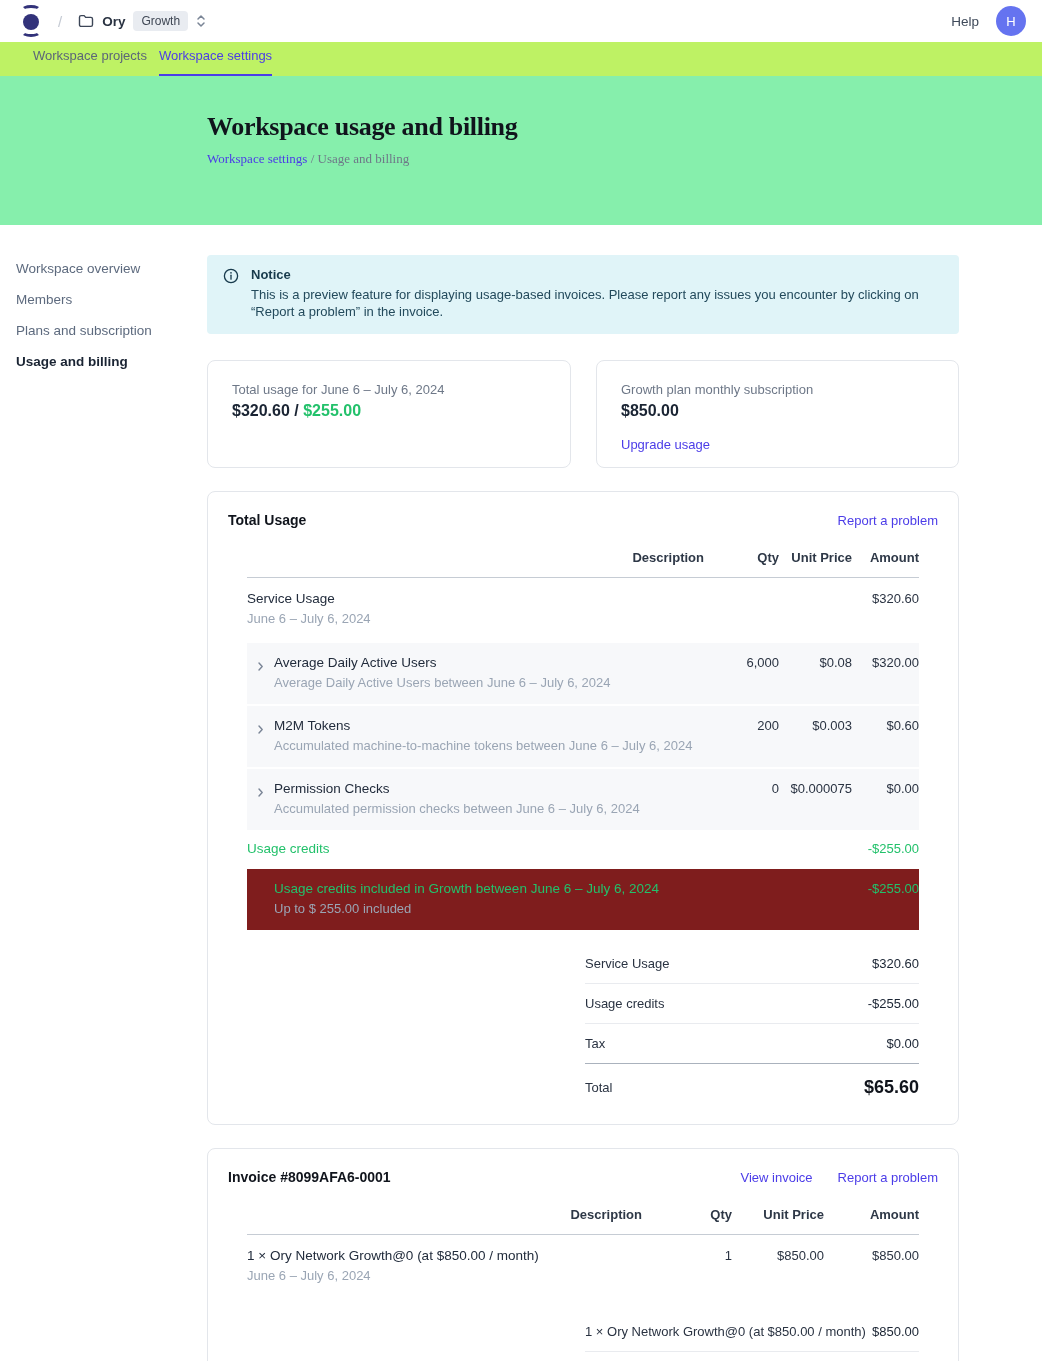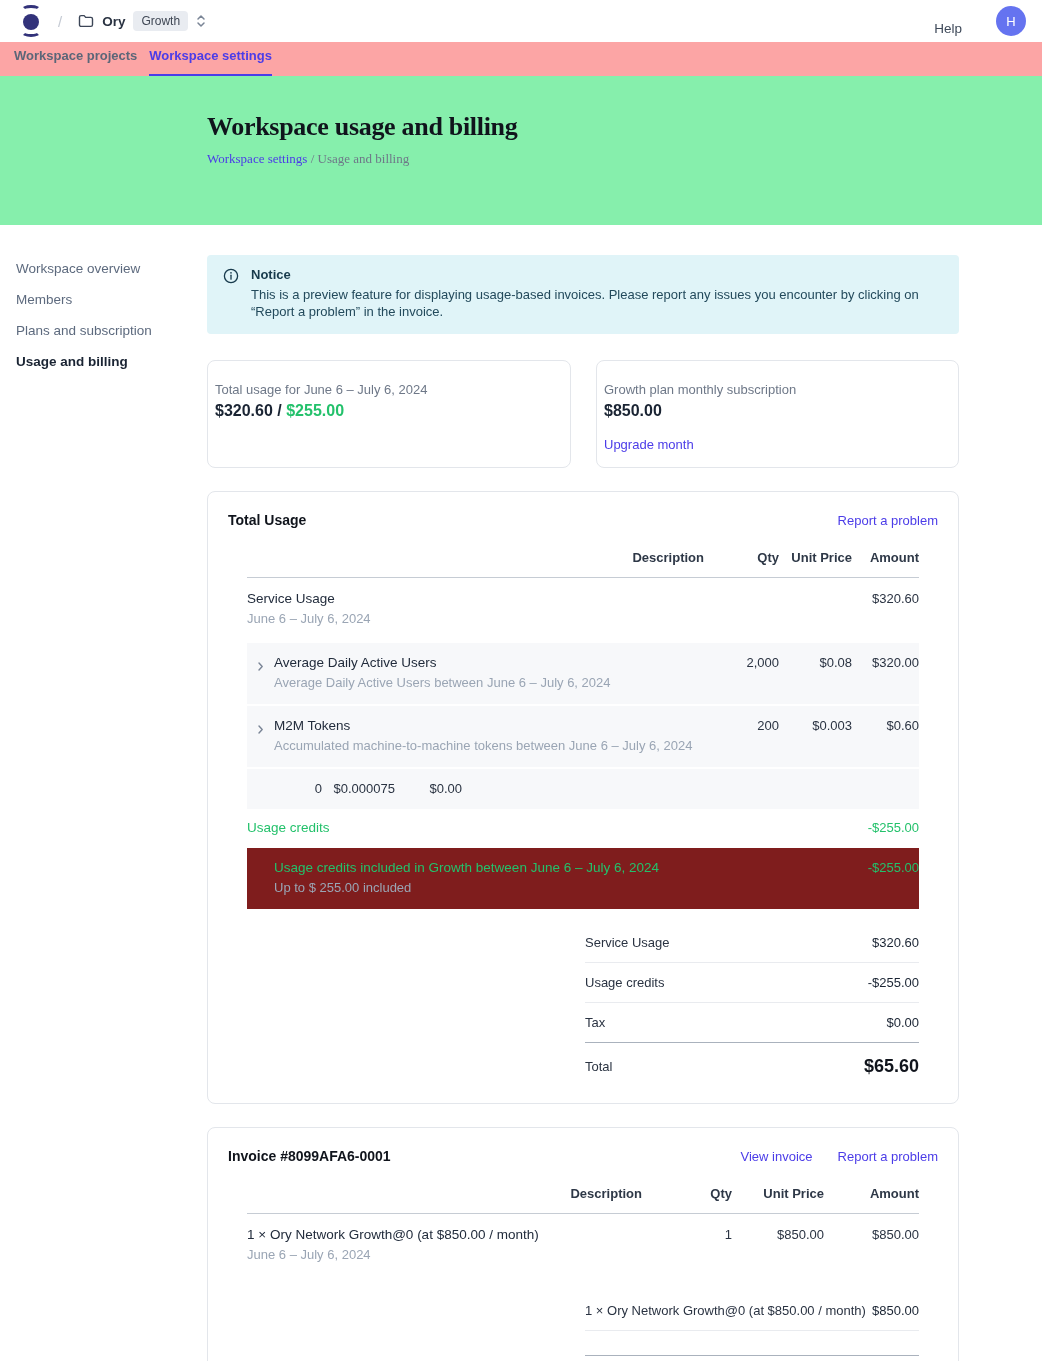--- a/index.html
+++ b/index.html
@@ -12,27 +12,27 @@
   .logo .ball { position:absolute; left:5px; top:8px; width:16px; height:16px; border-radius:50%; background:#32327a; }
   .logo .arc { position:absolute; left:3px; width:20px; height:10px; border:3.4px solid #32327a; border-radius:50%; }
   .logo .arc.top { top:-1px; border-bottom-color:transparent; border-left-color:transparent; border-right-color:transparent; }
   .logo .arc.bot { bottom:-1px; border-top-color:transparent; border-left-color:transparent; border-right-color:transparent; }
   .tb-slash { color:#c4cad3; font-size:15px; margin:0 16px 0 14px; }
   .ws-switcher { display:flex; align-items:center; gap:8px; cursor:pointer; }
   .folder-ic svg { display:block; }
   .ws-name { font-size:13.5px; font-weight:700; color:#2a3342; }
   .badge { background:#e9ecf1; color:#3f4754; font-size:12px; padding:3px 8px; border-radius:4px; font-weight:400; }
   .updown-ic svg { display:block; }
-  .tb-right { margin-left:auto; display:flex; align-items:flex-end; gap:34px; }
+  .tb-right { margin-left:auto; display:flex; align-items:center; gap:17px; }
   .help { font-size:13.5px; color:#3f4a5a; cursor:pointer; }
   .avatar { width:30px; height:30px; border-radius:50%; background:#6573f0; color:#fff; font-size:13px;
             display:flex; align-items:center; justify-content:center; cursor:pointer; }
 
   
-  .tabs { display:flex; padding-left:14px; background:#fca5a5;font-weight:bold; }
+  .tabs { display:flex; padding-left:33px; background:#bef264; }
   .tab { font-size:13px; color:#5b6678; padding:6px 0 11px; margin-right:12px; cursor:pointer; border-bottom:2px solid transparent; }
   .tab.active { color:#4b3ce8; border-bottom-color:#4b3ce8; }
 
   
   .hero { background:#86efac; height:149px; padding:36px 0 0 207px;font-family:Liberation Serif, serif; }
   .hero h1 { font-size:26px; font-weight:700; color:#10141c; letter-spacing:-0.3px; }
   .crumbs { margin-top:9px; font-size:13px; }
   .crumb-link { color:#4b3ce8; cursor:pointer; }
   .crumb-rest { color:#6e7888; }
 
@@ -44,21 +44,21 @@
   .content { margin-left:207px; width:752px; padding-top:30px; }
 
   
   .notice { background:#e0f4f8; border-radius:4px; padding:12px 16px 14px; display:flex; gap:12px; }
   .notice .info-ic { flex:0 0 auto; margin-top:1px; }
   .notice-title { font-size:13px; font-weight:700; color:#173a4c; }
   .notice-body { font-size:13px; color:#234a5c; line-height:17px; margin-top:4px; max-width:688px; }
 
   
   .cards { display:flex; gap:25px; margin-top:26px; }
-  .scard { border:1px solid #e3e6eb; border-radius:8px; height:108px; padding:21px 7px; background:#fff; }
+  .scard { border:1px solid #e3e6eb; border-radius:8px; height:108px; padding:21px 24px; background:#fff; }
   .scard.c1 { width:364px; }
   .scard.c2 { width:363px; }
   .scard-label { font-size:13px; color:#6e7888; }
   .scard-value { font-size:16px; font-weight:700; color:#1a2433; margin-top:5px; }
   .green { color:#23c16b; }
   .scard-link { font-size:13px; color:#4b3ce8; margin-top:17px; display:inline-block; cursor:pointer; }
 
   
   .bill-card { border:1px solid #e3e6eb; border-radius:8px; background:#fff; margin-top:23px; padding:20px 20px 22px; }
   .bill-head { display:flex; align-items:center;gap:8px; }
@@ -172,21 +172,21 @@
       </div>
 
       <div class="cards">
         <div class="scard c1">
           <div class="scard-label">Total usage for June 6 – July 6, 2024</div>
           <div class="scard-value"><span>$320.60</span><span> / </span><span class="green">$255.00</span></div>
         </div>
         <div class="scard c2">
           <div class="scard-label">Growth plan monthly subscription</div>
           <div class="scard-value">$850.00</div>
-          <span class="scard-link">Upgrade month</span>
+          <span class="scard-link">Upgrade usage</span>
         </div>
       </div>
 
       <div class="bill-card">
         <div class="bill-head">
           <span class="bill-title">Total Usage</span>
           <span class="bill-links">
             <span class="plink">Report a problem</span>
           </span>
         </div>
@@ -212,41 +212,50 @@
           <div class="trow item-row">
             <div class="t-desc">
               <span class="chev">
                 <svg width="11" height="11" viewBox="0 0 11 11" fill="none">
                     <path d="M4 2l3.2 3.5L4 9" stroke="#7a8596" stroke-width="1.4" stroke-linecap="round" stroke-linejoin="round"></path>
                   </svg>
               </span>
               <div class="name">Average Daily Active Users</div>
               <div class="sub">Average Daily Active Users between June 6 – July 6, 2024</div>
             </div>
-            <div class="t-qty">2,000</div>
+            <div class="t-qty">6,000</div>
             <div class="t-unit">$0.08</div>
             <div class="t-amt">$320.00</div>
           </div>
 
           <div class="trow item-row">
             <div class="t-desc">
               <span class="chev">
                 <svg width="11" height="11" viewBox="0 0 11 11" fill="none">
                     <path d="M4 2l3.2 3.5L4 9" stroke="#7a8596" stroke-width="1.4" stroke-linecap="round" stroke-linejoin="round"></path>
                   </svg>
               </span>
               <div class="name">M2M Tokens</div>
               <div class="sub">Accumulated machine-to-machine tokens between June 6 – July 6, 2024</div>
             </div>
             <div class="t-qty">200</div>
             <div class="t-unit">$0.003</div>
             <div class="t-amt">$0.60</div>
           </div>
 
           <div class="trow item-row">
+            <div class="t-desc">
+              <span class="chev">
+                <svg width="11" height="11" viewBox="0 0 11 11" fill="none">
+                    <path d="M4 2l3.2 3.5L4 9" stroke="#7a8596" stroke-width="1.4" stroke-linecap="round" stroke-linejoin="round"></path>
+                  </svg>
+              </span>
+              <div class="name">Permission Checks</div>
+              <div class="sub">Accumulated permission checks between June 6 – July 6, 2024</div>
+            </div>
             <div class="t-qty">0</div>
             <div class="t-unit">$0.000075</div>
             <div class="t-amt">$0.00</div>
           </div>
 
           <div class="trow credit-row">
             <div class="t-desc">
               <div class="name">Usage credits</div>
             </div>
             <div class="t-qty"></div>

